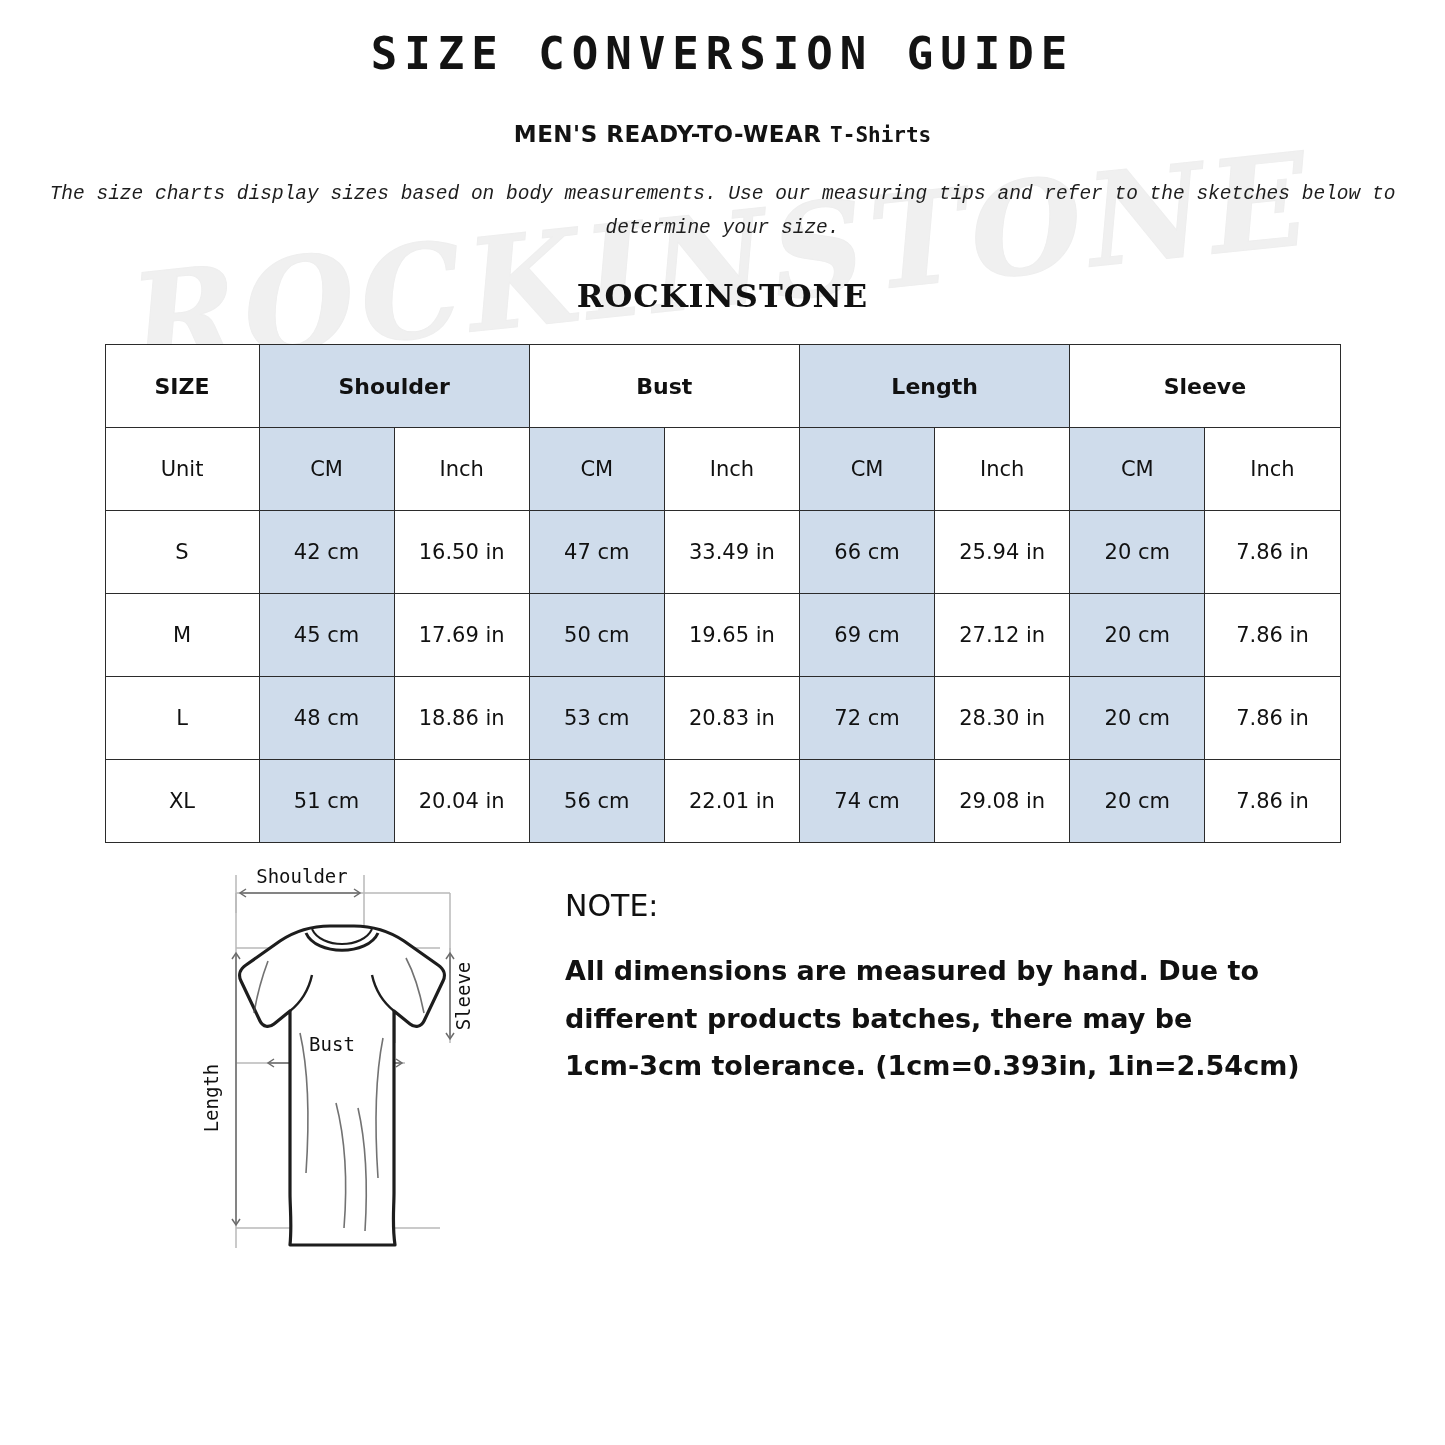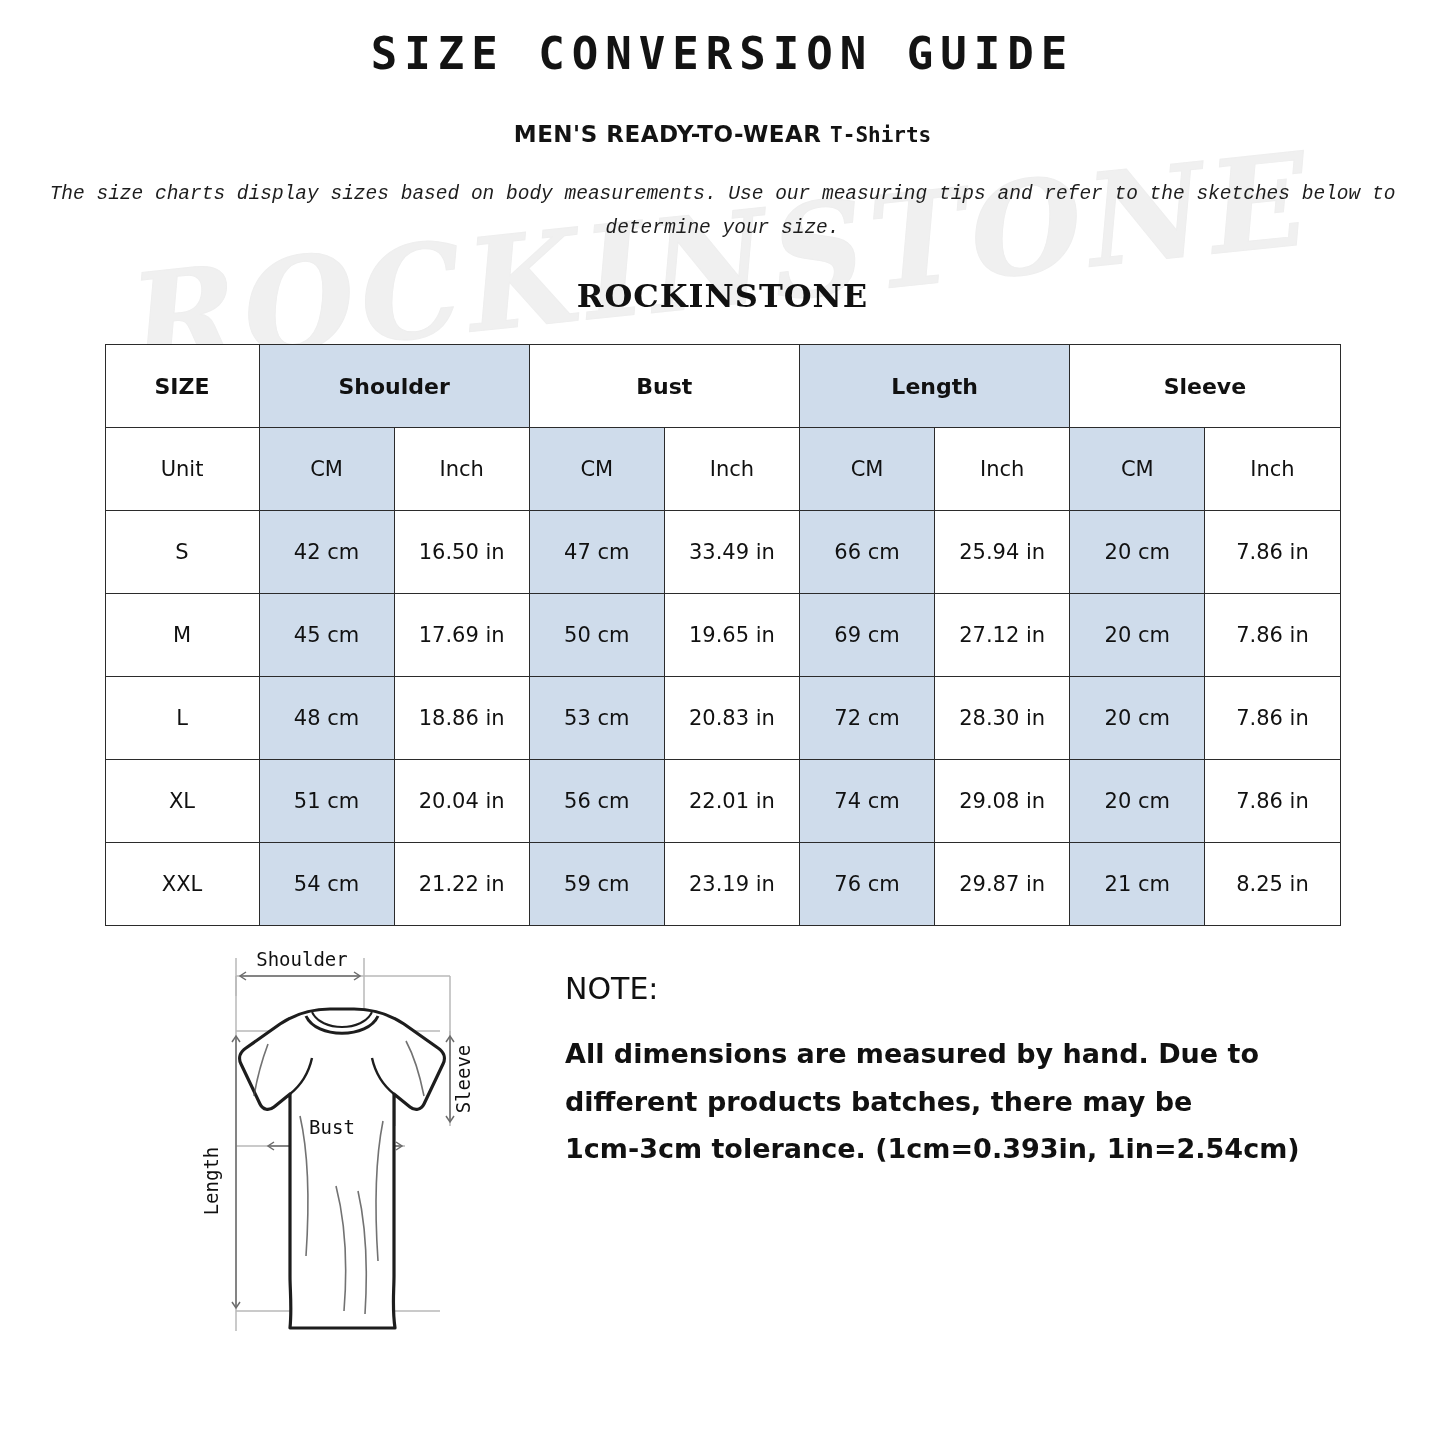--- a/index.html
+++ b/index.html
@@ -216,31 +216,20 @@
       <tr>
         <td class="plain col-size">XL</td>
         <td class="shade">51 cm</td>
         <td class="plain">20.04  in</td>
         <td class="shade">56 cm</td>
         <td class="plain">22.01  in</td>
         <td class="shade">74 cm</td>
         <td class="plain">29.08  in</td>
         <td class="shade">20 cm</td>
         <td class="plain">7.86  in</td>
-      </tr>
-      <tr>
-        <td class="plain col-size">XXL</td>
-        <td class="shade">54 cm</td>
-        <td class="plain">21.22  in</td>
-        <td class="shade">59 cm</td>
-        <td class="plain">23.19  in</td>
-        <td class="shade">76 cm</td>
-        <td class="plain">29.87  in</td>
-        <td class="shade">21 cm</td>
-        <td class="plain">8.25  in</td>
       </tr>
     </tbody>
   </table>
 
   <div class="bottom">
 
     <svg class="sketch" viewBox="0 0 395 395">
 
       <g stroke="#b9b9b9" stroke-width="1.5" fill="none">
         <line x1="96" y1="40" x2="96" y2="395"></line>

